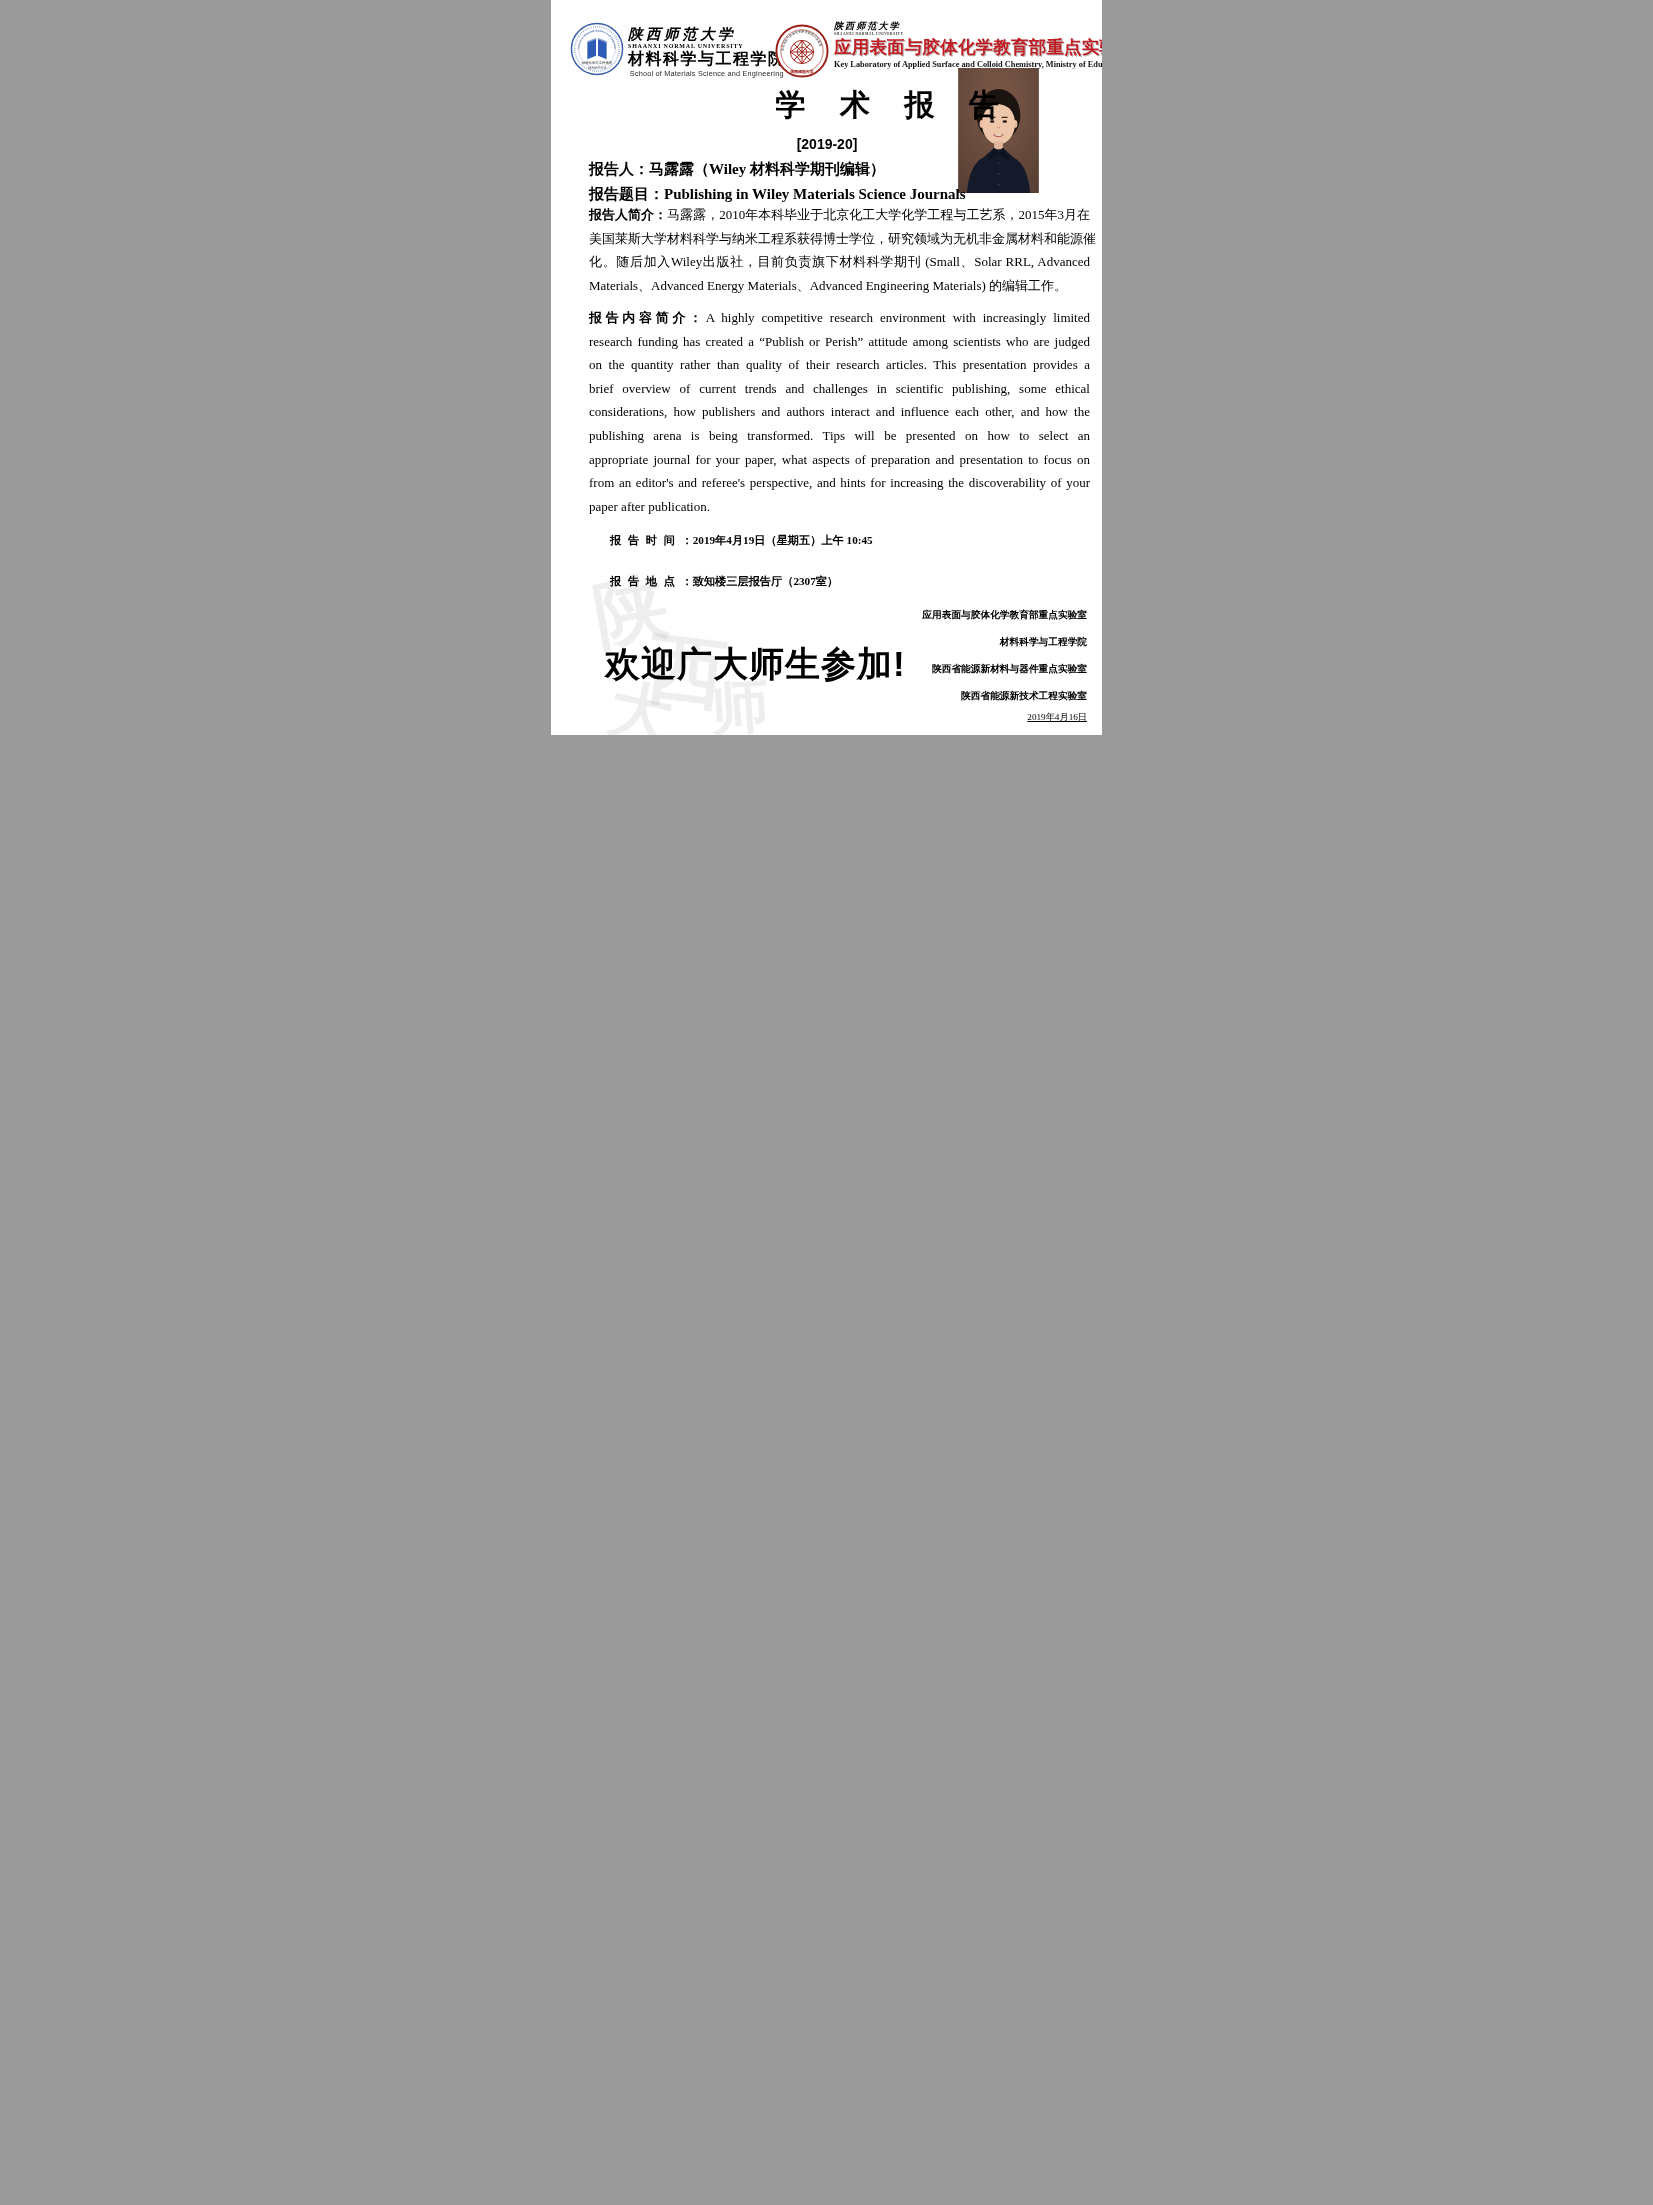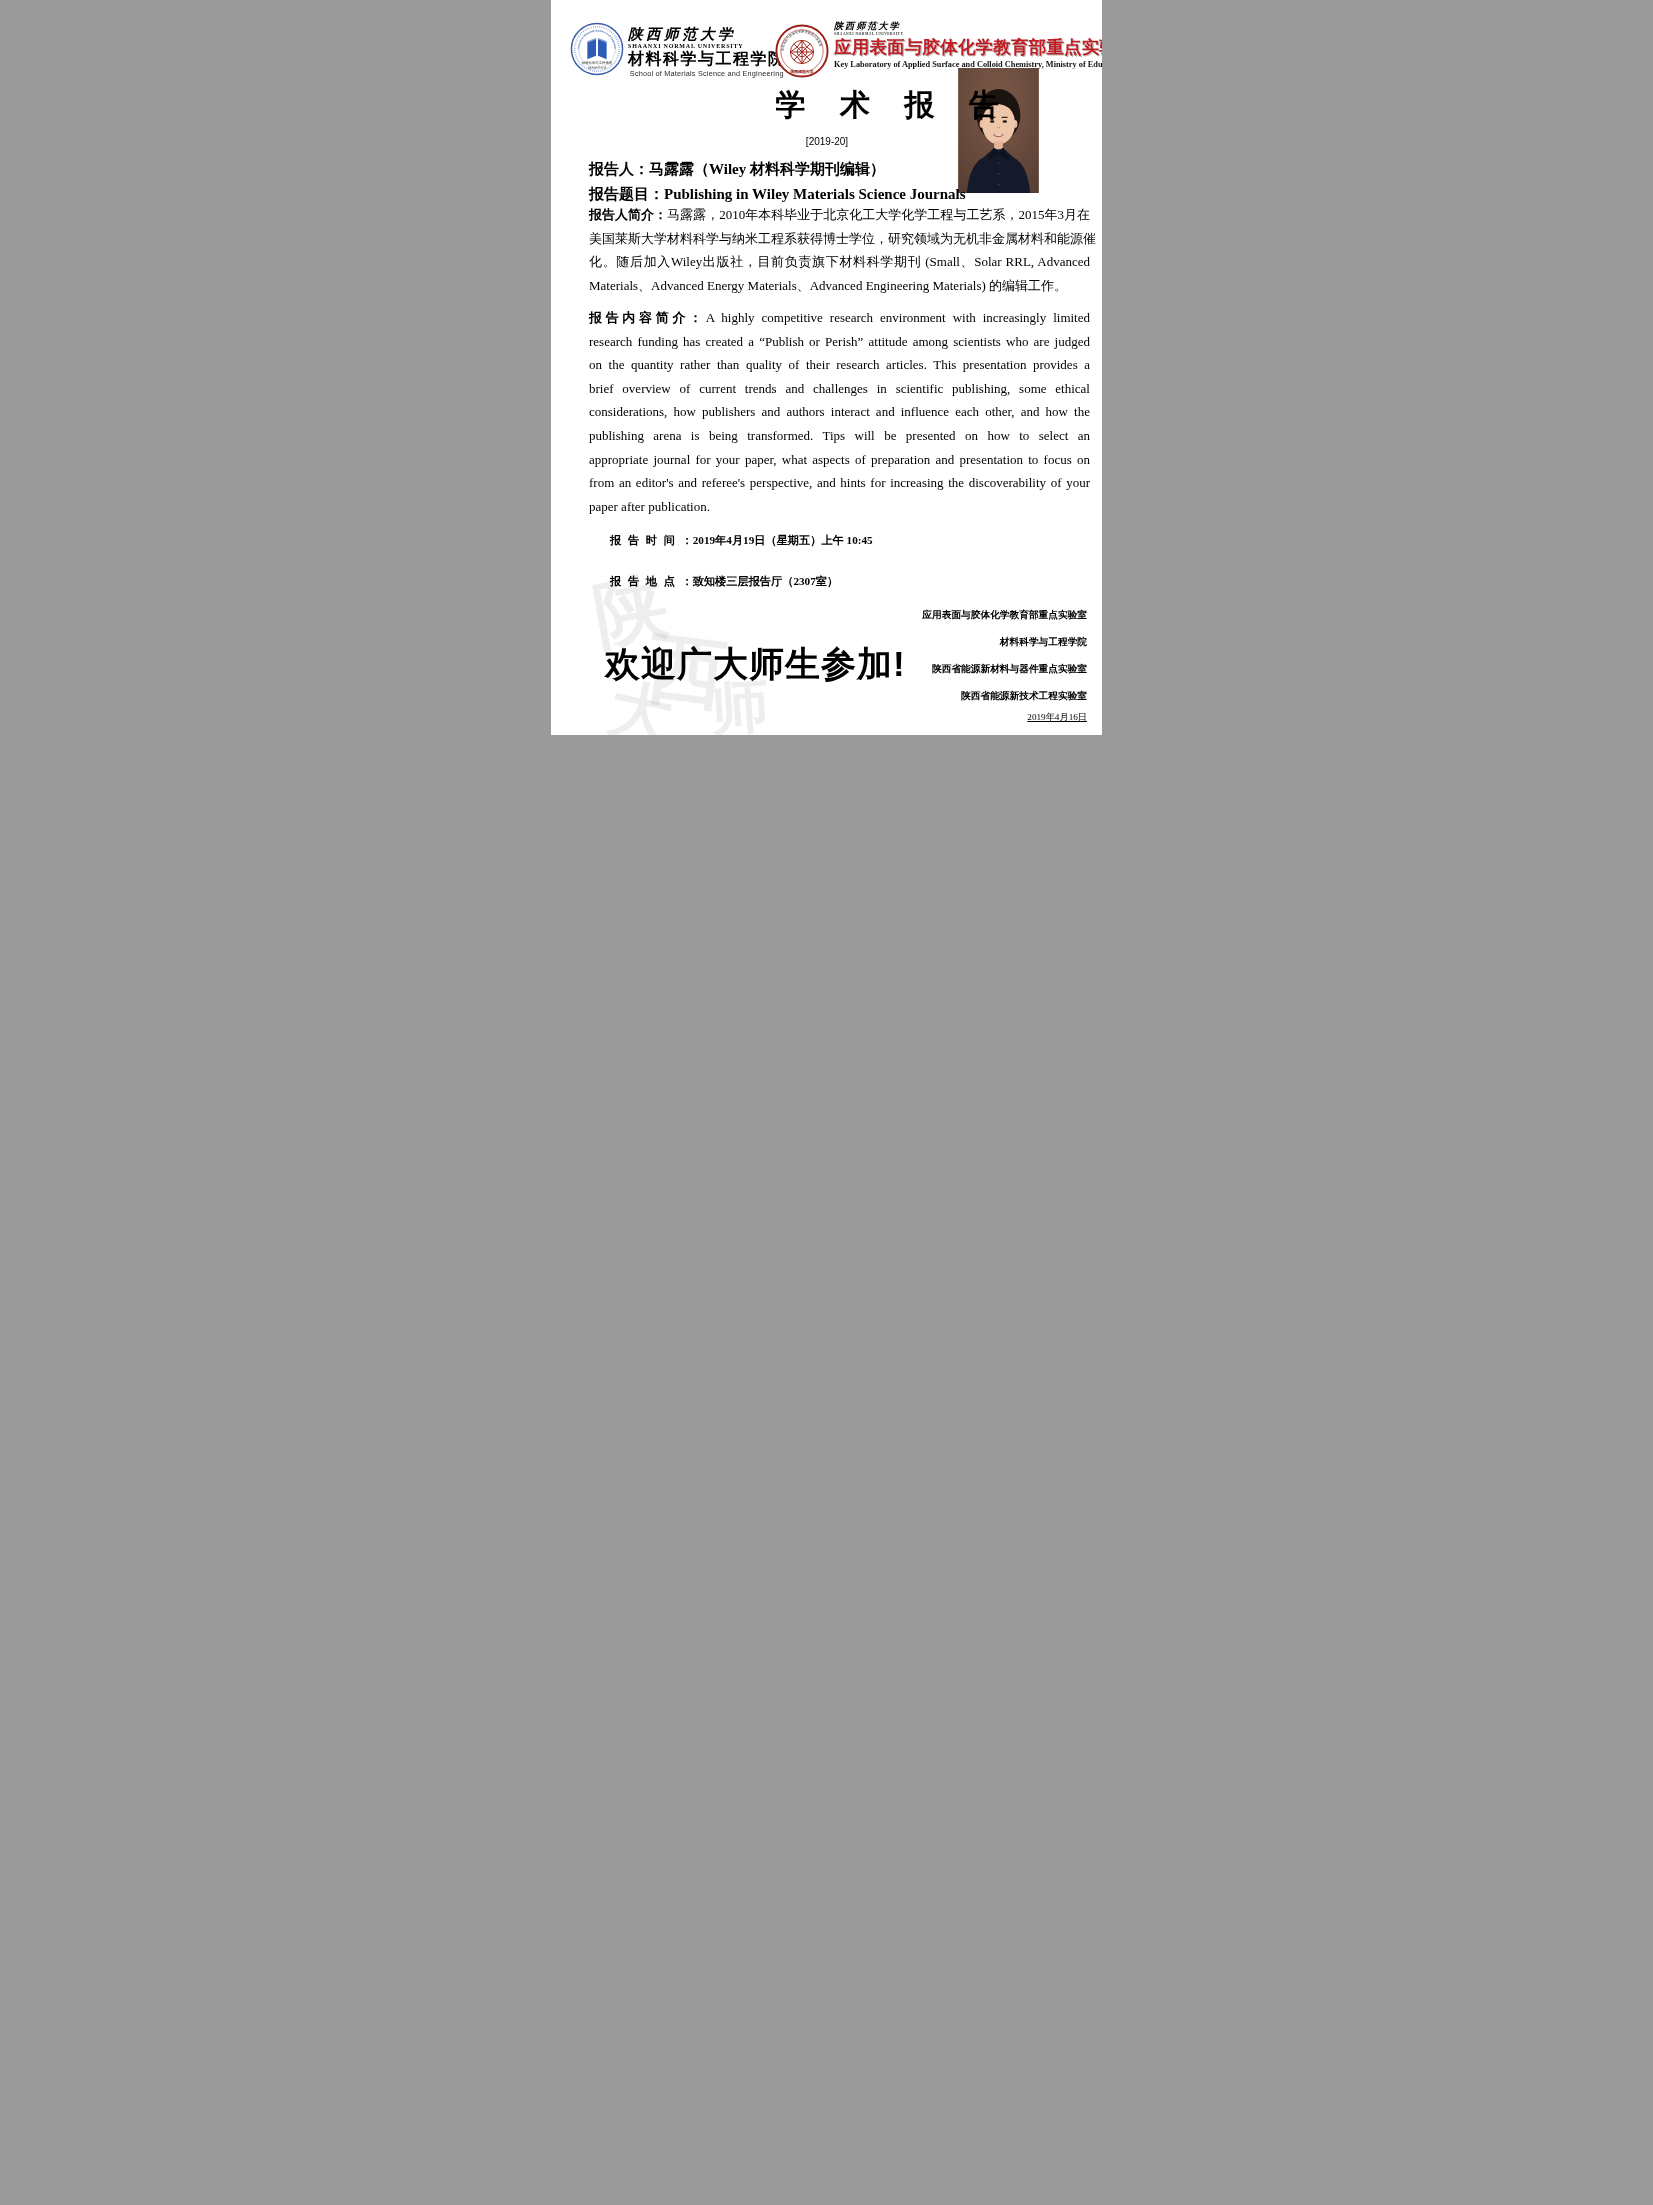--- a/index.html
+++ b/index.html
@@ -21,21 +21,21 @@
   .hdr-cal-sm   { font-style:italic; font-weight:bold; font-size:9.2px; letter-spacing:1.9px; line-height:1.05; }
   .hdr-uni-en-sm{ font-weight:bold; font-size:3.6px; letter-spacing:0.5px; color:#333; }
   .lab-cn  { font-family:"Liberation Sans","DejaVu Sans",sans-serif; font-weight:bold;
              font-size:17.5px; letter-spacing:0.2px; line-height:1.05; margin-top:2.4px;
              color:#BE1E24; text-shadow:1.2px 1.2px 0 rgba(140,130,130,.55); white-space:nowrap; }
   .lab-en  { font-weight:bold; font-size:8.3px; color:#141414; margin-top:3.4px; white-space:nowrap; }
 
   
   .main-title { font-weight:bold; font-size:30px; line-height:1.1; text-align:right;
                 word-spacing:27px; white-space:nowrap; }
-  .issue      { font-family:"Liberation Sans","DejaVu Sans",sans-serif; font-size:10px; text-align:center; }
+  .issue      { font-family:"Liberation Sans","DejaVu Sans",sans-serif; font-size:14px; text-align:center;font-weight:bold; }
 
   
   .info-line  { font-weight:bold; font-size:15px; white-space:nowrap; }
   .para       { width:501px; }
   .para-line  { font-size:13px; line-height:23.6px; height:23.6px;
                 text-align:justify; text-align-last:justify; white-space:nowrap; }
   .para-line.last { text-align-last:left; }
   .para-label { font-weight:bold; }
 
   .sched-line { font-weight:bold; font-size:11.2px; white-space:nowrap; }

